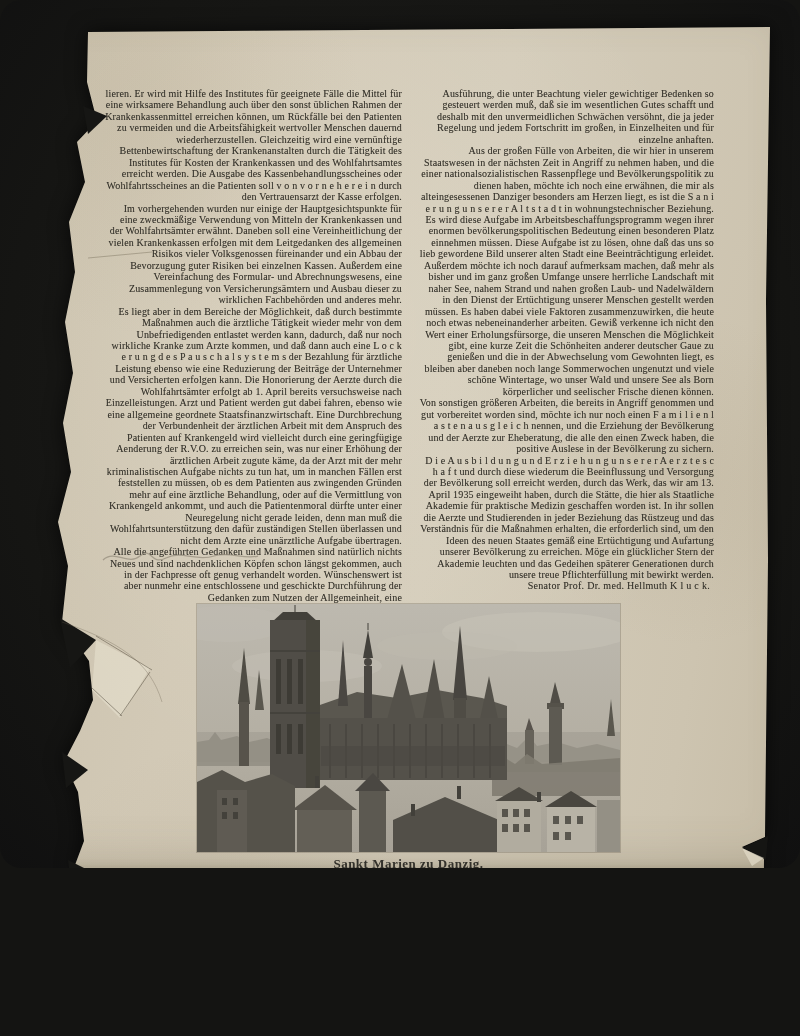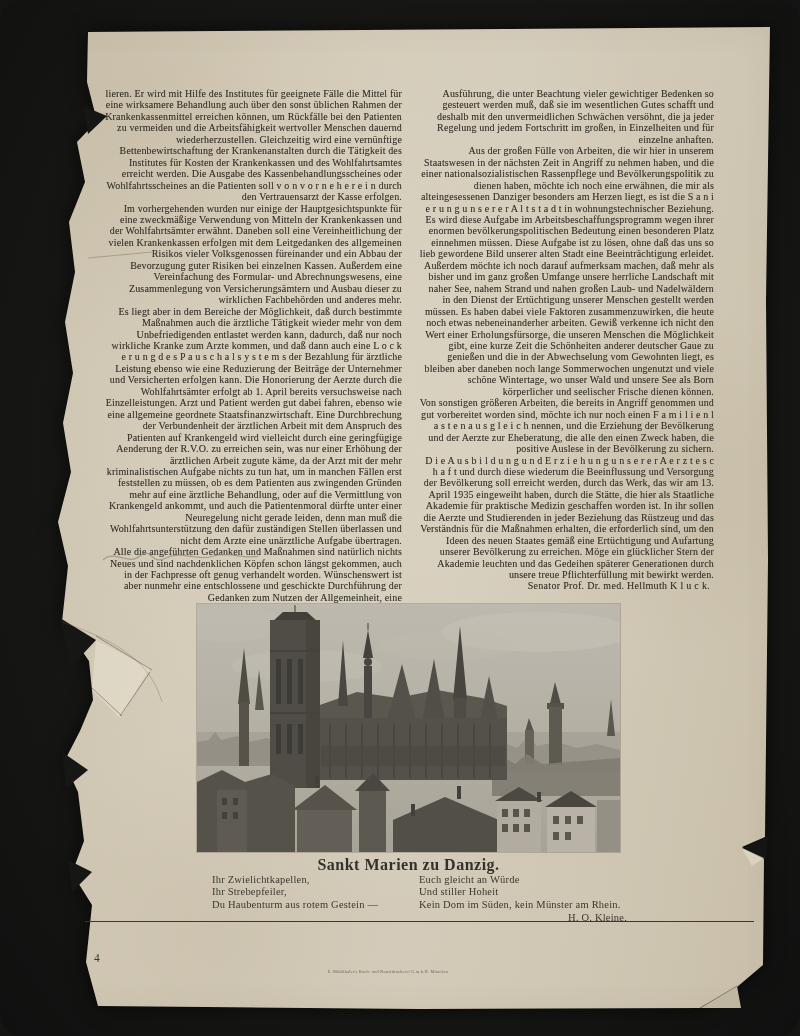--- a/index.html
+++ b/index.html
@@ -1,16 +1,16 @@
 <!DOCTYPE html>
 <html lang="de"><head>
 <meta charset="utf-8">
 <style>
   html,body{margin:0;padding:0;background:#141412;}
-  .scene{position:relative;width:800px;height:1036px;background:
+  .scene{position:relative;width:800px;height:868px;background:
     radial-gradient(ellipse at 50% 45%, #1d1d1b 0%, #151513 70%, #101010 100%);
     overflow:hidden;font-family:"Liberation Serif","DejaVu Serif",serif;border-radius:21px;}
   .paper-wrap{position:absolute;inset:0;filter:drop-shadow(0 0 10px rgba(0,0,0,.65));}
   .paper{position:absolute;inset:0;
     background:
       radial-gradient(ellipse at 42% 38%, rgba(255,252,238,.16), transparent 60%),
       radial-gradient(circle at 150px 120px, rgba(140,120,85,.10), transparent 22%),
       radial-gradient(circle at 690px 480px, rgba(130,112,78,.08), transparent 20%),
       radial-gradient(circle at 220px 940px, rgba(130,112,78,.08), transparent 18%),
       linear-gradient(100deg, #c9c0ab 0%, #d2c9b6 30%, #d4ccba 55%, #cdc4b0 85%, #c6bca6 100%);
@@ -27,21 +27,21 @@
     text-align:justify;letter-spacing:.15px;color:#36342d;
     text-shadow:0 0 .4px rgba(70,64,52,.45);}
   .col p{margin:0;text-align:right;}
   .col-left{left:105px;}
   .col-right{left:418px;width:296px;font-family:Liberation Serif, serif;}
   .signature{margin-top:3px;text-align:right;padding-right:4px;letter-spacing:.3px;}
   .photo-fig{position:absolute;left:197px;top:604px;width:423px;height:248px;margin:0;
     box-shadow:0 0 0 1px rgba(70,64,52,.25);filter:sepia(.10) contrast(.97) brightness(1.01);}
   .photo-fig svg{display:block;width:100%;height:100%;}
   .caption{position:absolute;left:197px;top:856px;width:423px;text-align:center;
-    font-size:16px;font-weight:600;letter-spacing:.5px;color:#33312b;}
+    font-size:13px;font-weight:600;letter-spacing:.5px;color:#33312b;}
   .poem{position:absolute;top:874px;font-size:10.5px;line-height:12.4px;color:#3a382f;
     letter-spacing:.2px;}
   .poem-left{left:212px;width:200px;}
   .poem-right{left:419px;width:236px;}
   .poem-author{text-align:right;padding-right:28px;margin-top:1px;}
   .rule{position:absolute;left:85px;top:921px;width:669px;height:0;
     border-top:1.6px solid #3a3832;}
   .footer-line{position:absolute;left:85px;top:928px;width:669px;text-align:center;
     font-size:13px;letter-spacing:.7px;word-spacing:3px;color:#33312b;}
   .page-number{position:absolute;left:94px;top:952px;font-size:11.5px;color:#3a382f;}

